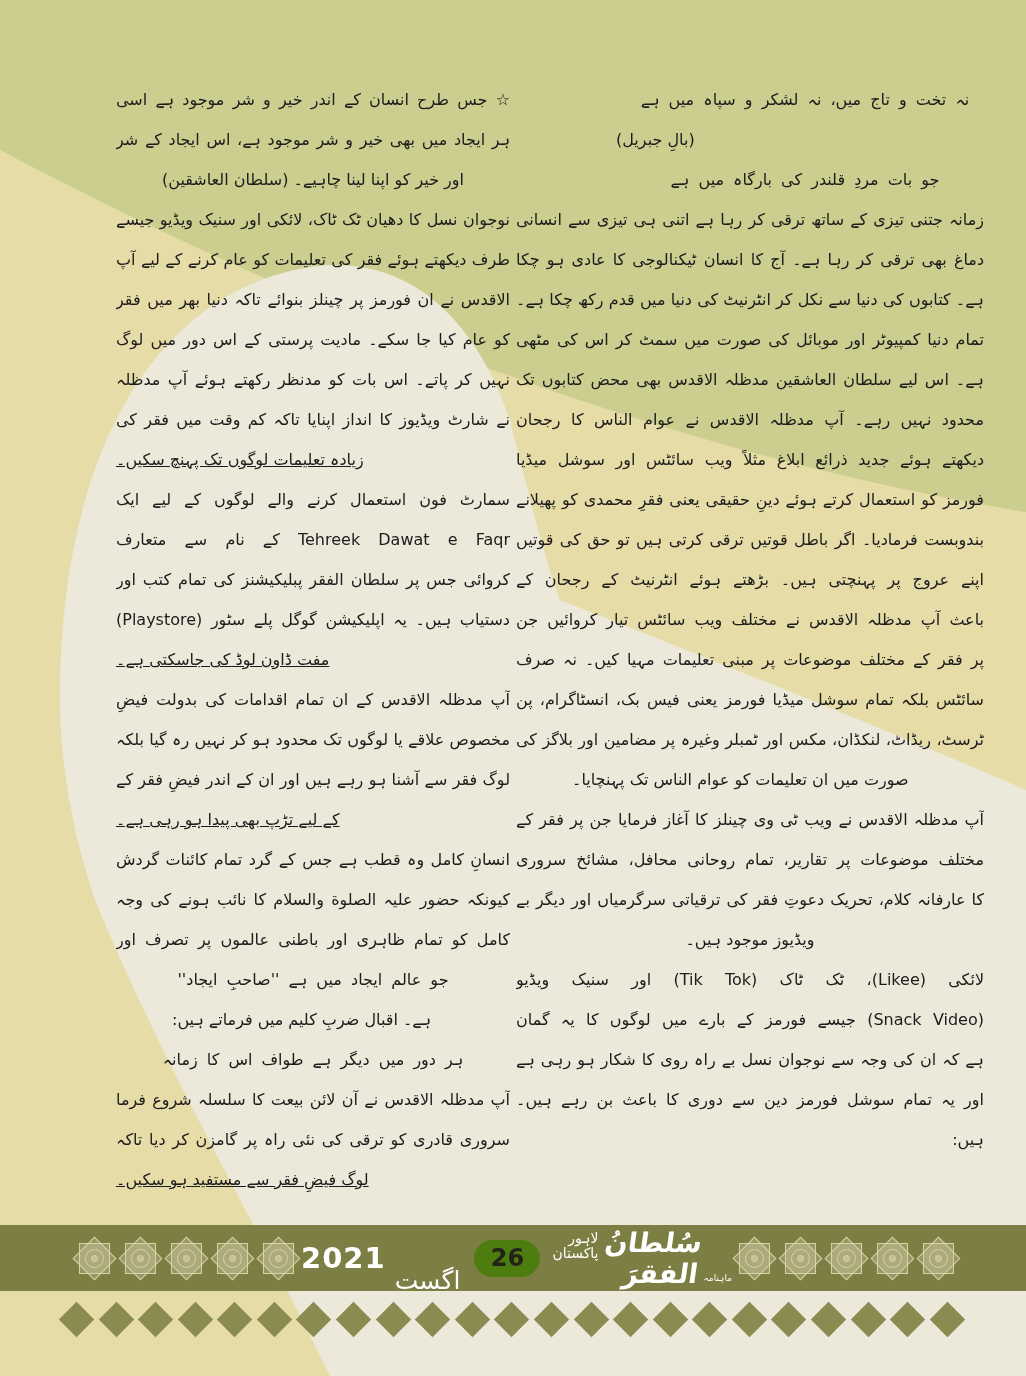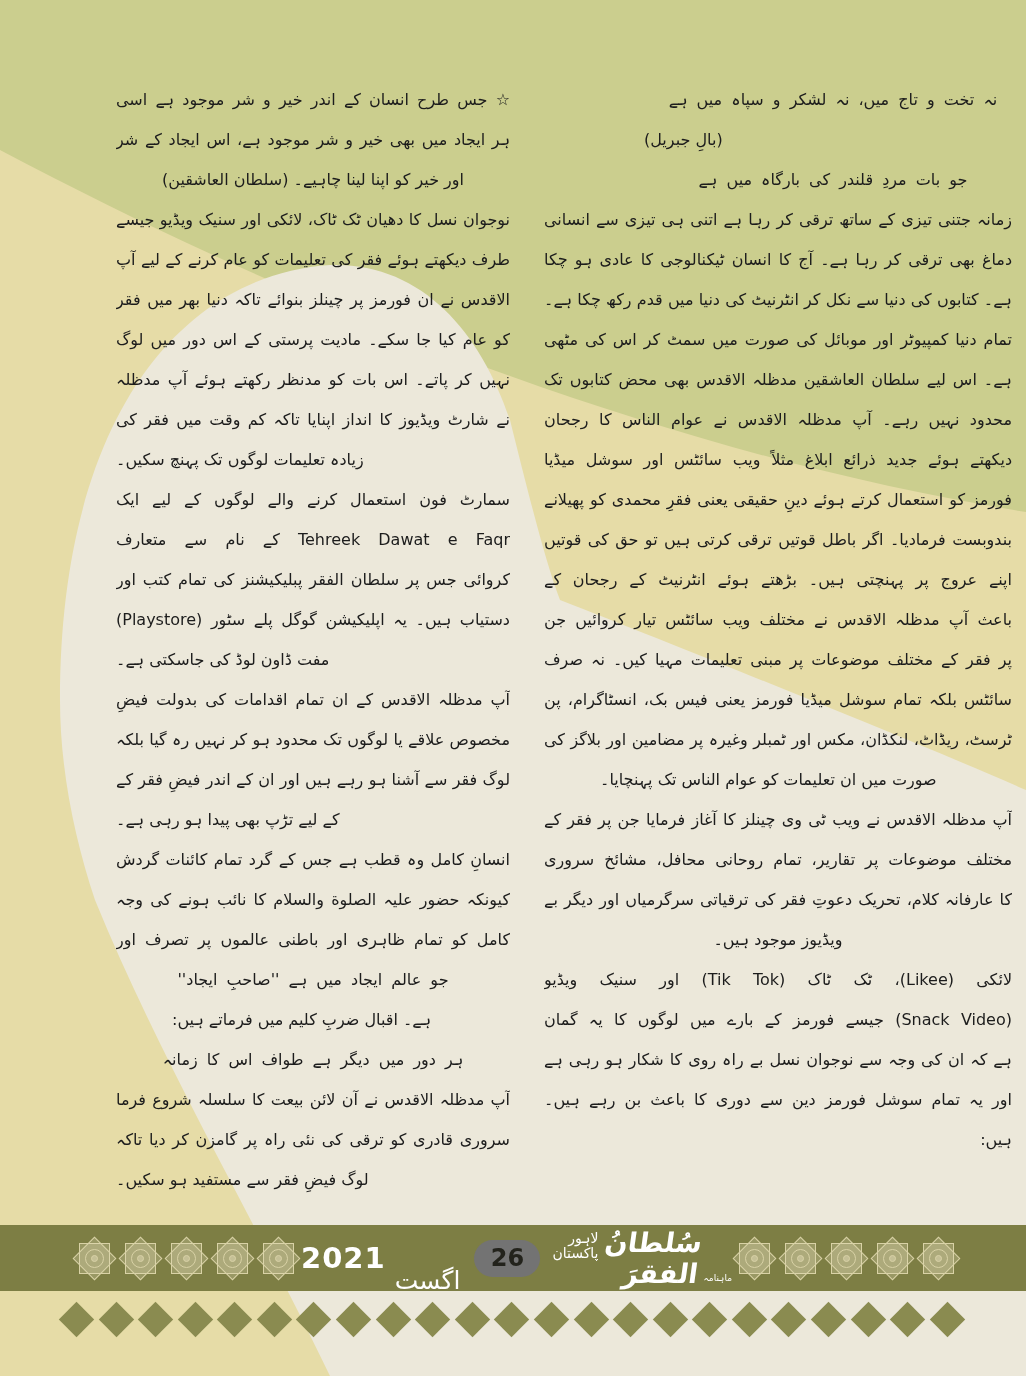--- a/index.html
+++ b/index.html
@@ -4,27 +4,27 @@
 <style>
   html,body{margin:0;padding:0;background:#888;}
   .page{
     position:relative;width:1026px;height:1376px;margin:0 auto;
     overflow:hidden;font-family:"DejaVu Sans",sans-serif;color:#1c1c1c;
     background:#cbce8e;
   }
   .bg{position:absolute;inset:0;width:1026px;height:1376px;display:block;}
   
   .col{position:absolute;top:80px;direction:rtl;}
-  .col-right{left:544px;width:468px;}
+  .col-right{left:516px;width:468px;}
   .col-left{left:116px;width:394px;}
   .line{
     height:40px;line-height:40px;overflow:hidden;
     font-size:16px;text-align:justify;text-align-last:justify;
   }
-  .line.end{text-align:left;text-align-last:left;}
+  .line.end{text-align:left;text-align-last:left;text-decoration:underline;}
   .line.end2{text-align:center;text-align-last:left;padding-left:56px;}
   .line.start{text-align:right;text-align-last:right;}
   .line.center{text-align:center;text-align-last:center;}
   .line.poem{text-align:center;text-align-last:center;word-spacing:4px;}
   .col-right .line.poem{padding-left:110px;}
   .line.attrib{text-align:left;text-align-last:left;padding-left:100px;}
   
   .footer-bar{
     position:absolute;left:0;top:1225px;width:1026px;height:66px;
     background:#7d7e44;display:flex;align-items:center;
@@ -35,21 +35,21 @@
   .orn{position:relative;width:45px;height:45px;display:inline-block;flex:0 0 auto;}
   .orn .sq{position:absolute;inset:7px;border:1.4px solid #d9d2a6;background:rgba(226,219,184,.28);}
   .orn .sq.r{transform:rotate(45deg);}
   .orn .ring{position:absolute;inset:13px;border:1px solid #d9d2a6;border-radius:50%;}
   .orn .dot{position:absolute;inset:19px;border:1px solid #d9d2a6;border-radius:50%;background:rgba(226,219,184,.45);}
   .date{margin-left:auto;display:flex;align-items:center;gap:9px;color:#ffffff;}
   .date .yr{font-size:29px;font-weight:bold;letter-spacing:1px;}
   .date .mo{font-size:25px;font-weight:normal;margin-top:45px;}
   .pill{
     margin:0 12px 0 14px;min-width:50px;height:37px;border-radius:19px;
-    background:#737373;display:flex;align-items:center;justify-content:center;
+    background:#4d7c0f;display:flex;align-items:center;justify-content:center;
     font-size:24px;font-weight:bold;color:#23231c;padding:0 8px;
   }
   .logo{display:flex;align-items:center;direction:rtl;color:#fff;gap:4px;}
   .logo-pre{font-size:9px;align-self:flex-end;margin-bottom:6px;}
   .logo-main{font-size:27px;font-weight:bold;transform:skewX(-8deg);letter-spacing:-1px;}
   .logo-city{font-size:14px;align-self:flex-start;margin-top:4px;line-height:1.1;}
   
   .diamond-row{
     position:absolute;left:64px;top:1302px;width:896px;height:34px;
     display:flex;justify-content:space-between;align-items:center;

